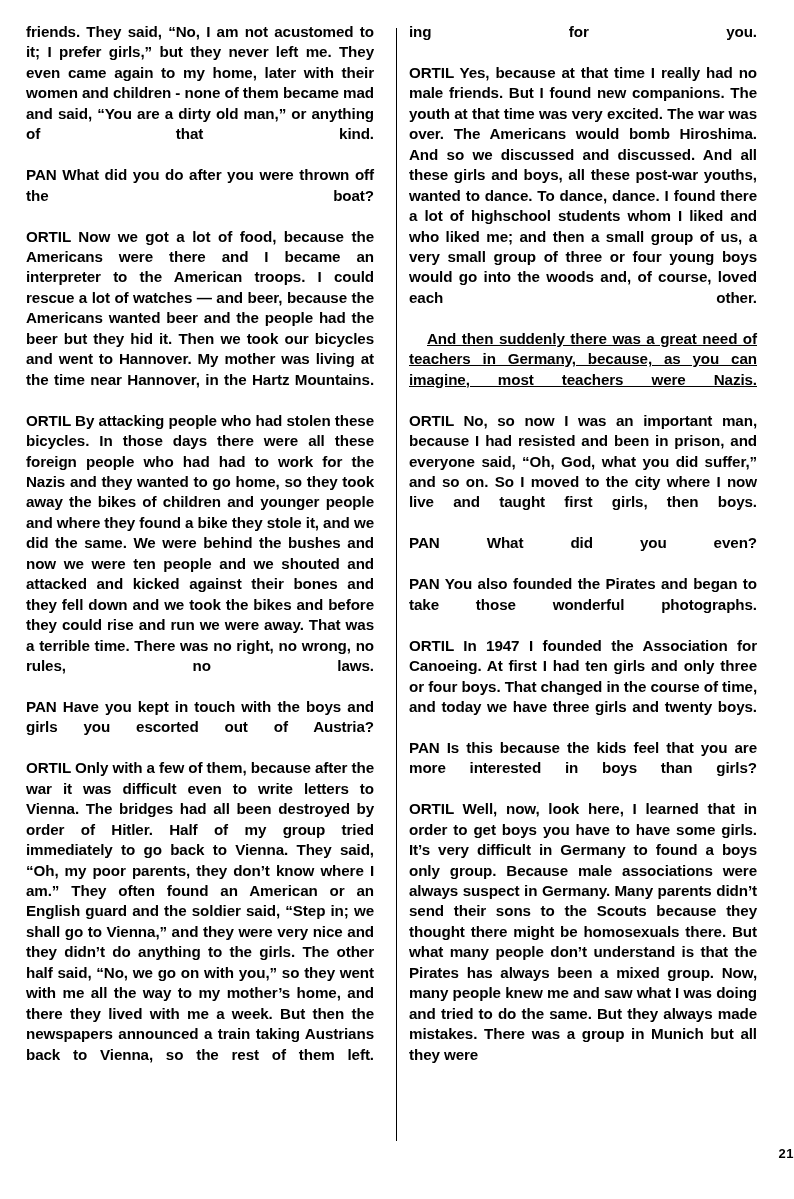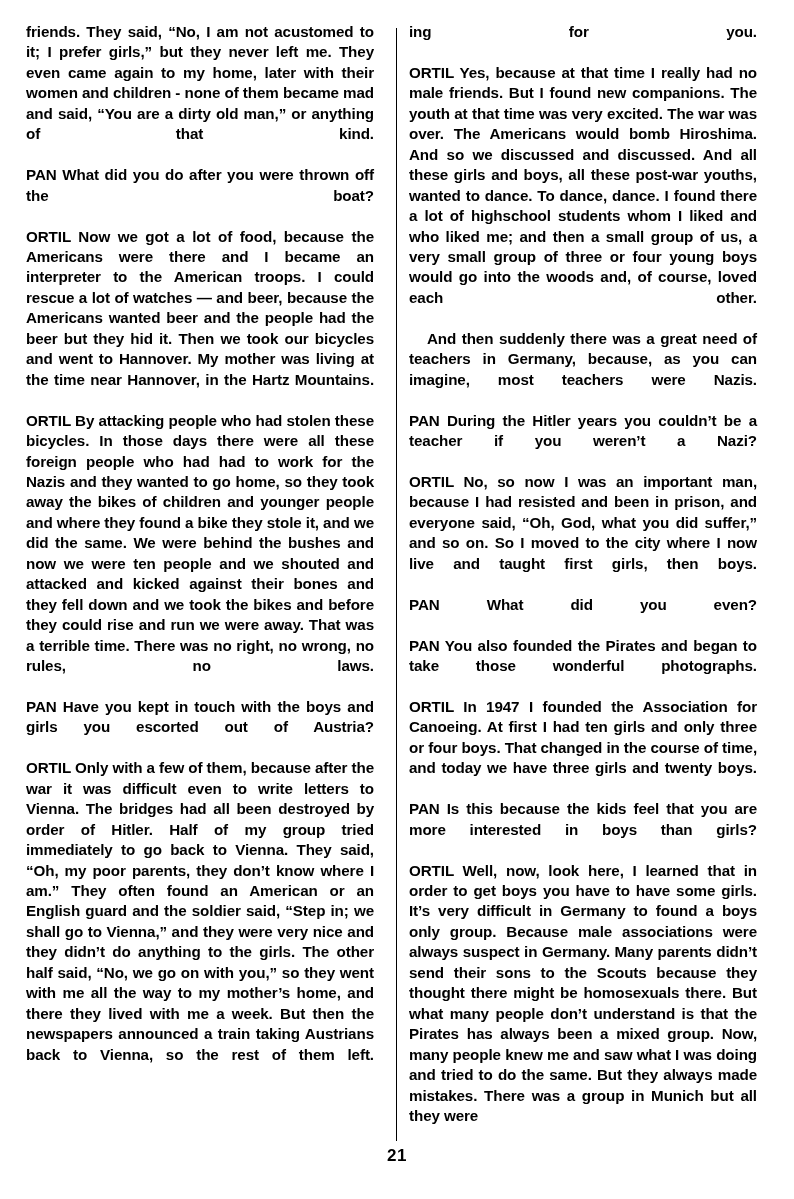--- a/index.html
+++ b/index.html
@@ -66,29 +66,29 @@
     text-justify: inter-word;
   }
   
   p::after {
     content: "";
     display: inline-block;
     width: 100%;
   }
   p.nostretch::after { content: none; display: none; }
 
-  p.indent { text-indent: 18px; }
+  p.indent { text-indent: 18px; text-decoration: underline; }
 
   .page-number {
     position: absolute;
     left: 0;
     top: 1146px;
     width: 794px;
-    text-align: center;
-    font-size: 17px;
+    text-align: right;
+    font-size: 13px;
     font-weight: 700;
     letter-spacing: 0.5px;
   }
 </style>
 </head>
 <body>
 
 <div class="page">
 
   <div class="columns">
@@ -101,21 +101,20 @@
       <p>PAN Have you kept in touch with the boys and girls you escorted out of Austria?</p>
       <p>ORTIL Only with a few of them, because after the war it was difficult even to write letters to Vienna. The bridges had all been destroyed by order of Hitler. Half of my group tried immediately to go back to Vienna. They said, “Oh, my poor parents, they don’t know where I am.” They often found an American or an English guard and the soldier said, “Step in; we shall go to Vienna,” and they were very nice and they didn’t do anything to the girls. The other half said, “No, we go on with you,” so they went with me all the way to my mother’s home, and there they lived with me a week. But then the newspapers announced a train taking Austrians back to Vienna, so the rest of them left.</p>
     </div>
 
     <div class="divider"></div>
 
     <div class="column column-right">
       <p>ing for you.</p>
       <p>ORTIL Yes, because at that time I really had no male friends. But I found new companions. The youth at that time was very excited. The war was over. The Americans would bomb Hiroshima. And so we discussed and discussed. And all these girls and boys, all these post-war youths, wanted to dance. To dance, dance. I found there a lot of highschool students whom I liked and who liked me; and then a small group of us, a very small group of three or four young boys would go into the woods and, of course, loved each other.</p>
       <p class="indent">And then suddenly there was a great need of teachers in Germany, because, as you can imagine, most teachers were Nazis.</p>
-      <p>PAN During the Hitler years you couldn’t be a teacher if you weren’t a Nazi?</p>
       <p>ORTIL No, so now I was an important man, because I had resisted and been in prison, and everyone said, “Oh, God, what you did suffer,” and so on. So I moved to the city where I now live and taught first girls, then boys.</p>
       <p>PAN What did you even?</p>
       <p>PAN You also founded the Pirates and began to take those wonderful photographs.</p>
       <p>ORTIL In 1947 I founded the Association for Canoeing. At first I had ten girls and only three or four boys. That changed in the course of time, and today we have three girls and twenty boys.</p>
       <p>PAN Is this because the kids feel that you are more interested in boys than girls?</p>
       <p class="nostretch">ORTIL Well, now, look here, I learned that in order to get boys you have to have some girls. It’s very difficult in Germany to found a boys only group. Because male associations were always suspect in Germany. Many parents didn’t send their sons to the Scouts because they thought there might be homosexuals there. But what many people don’t understand is that the Pirates has always been a mixed group. Now, many people knew me and saw what I was doing and tried to do the same. But they always made mistakes. There was a group in Munich but all they were</p>
     </div>
 
   </div>
 

